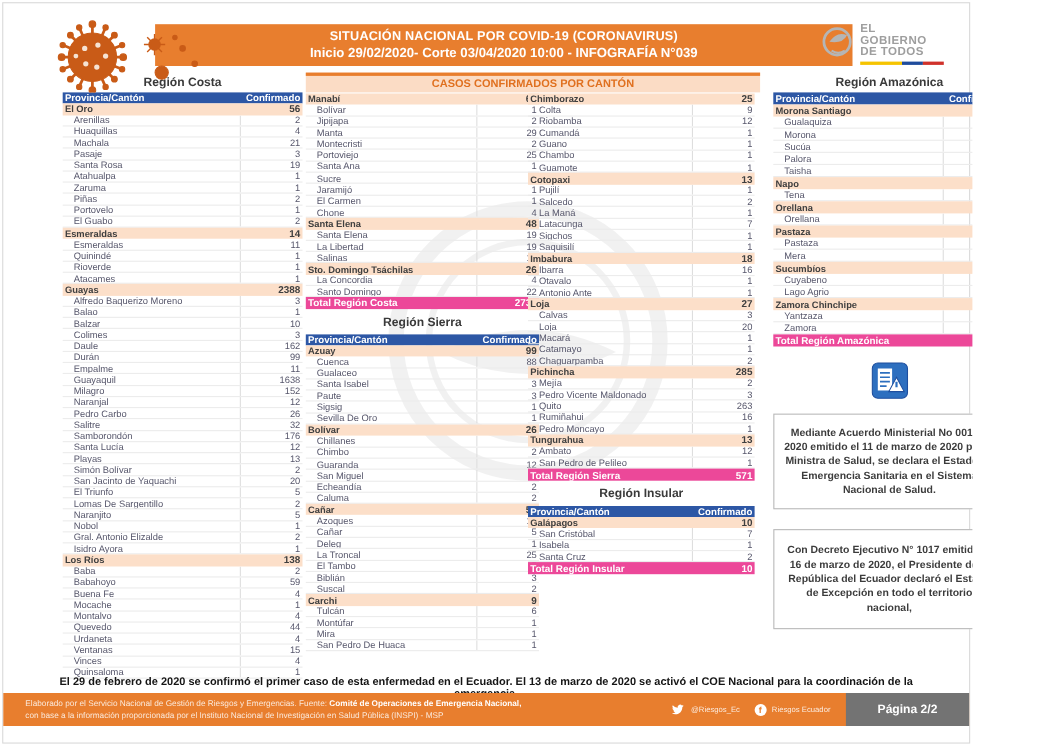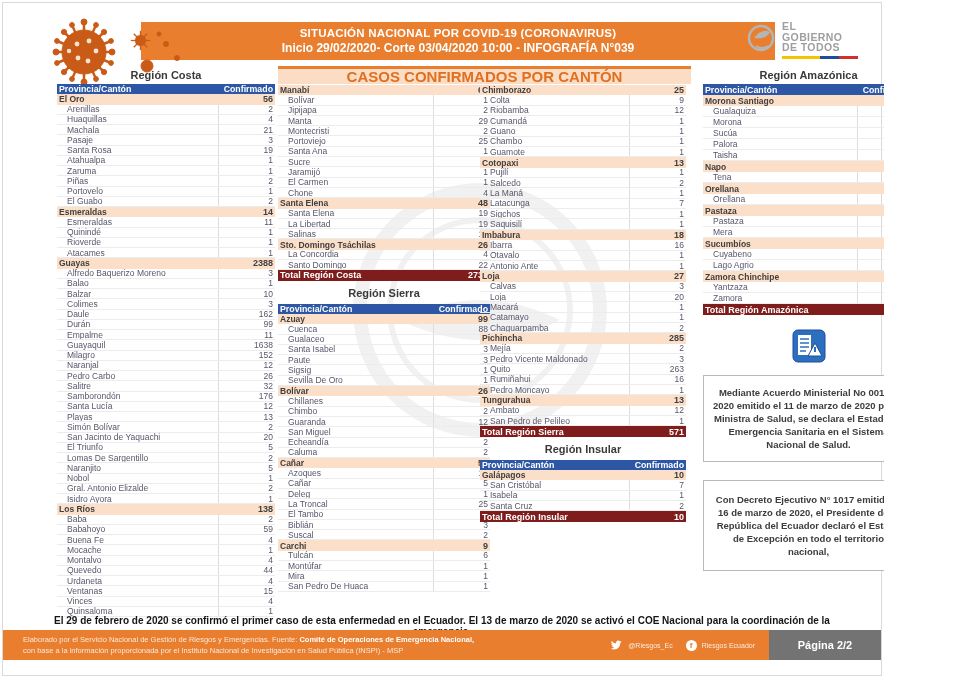--- a/index.html
+++ b/index.html
@@ -19,21 +19,21 @@
 
   .govlogo{position:absolute;right:26px;top:20px;display:flex;align-items:center;gap:4px;}
   .govtxt{color:#9e9e9e;font-weight:bold;font-size:10.5px;line-height:10.5px;letter-spacing:.4px;}
   .flagbar{display:flex;height:3px;width:76px;margin-top:3px;}
   .flagbar .fy{flex:2;background:#F5C400;}
   .flagbar .fb{flex:1;background:#1F4C9C;}
   .flagbar .fr{flex:1;background:#D0322B;}
 
   
   .banner{position:absolute;left:278px;top:66px;width:413px;height:15px;background:#FBDCC5;
-          border-top:3px solid #E87E2E;color:#E0701F;font-weight:bold;font-size:15px;
+          border-top:3px solid #E87E2E;color:#E0701F;font-weight:bold;font-size:10px;
           text-align:center;line-height:15px;}
 
   
   .col{position:absolute;}
   .col1{left:57px;top:68px;width:218px;}
   .col2{left:278px;top:85px;width:212px;}
   .col3{left:480px;top:85px;width:206px;}
   .col4{left:703px;top:68px;width:211px;}
   .rtitle{font-size:11px;font-weight:bold;color:#3A3A3A;text-align:center;height:16px;line-height:14px;}
   .t2{margin-top:5px;margin-bottom:2px;}
@@ -46,21 +46,21 @@
   .col4 .row{height:11px;}
   .row .n{flex:1;white-space:nowrap;overflow:hidden;display:flex;align-items:center;padding-left:2px;}
   .row .v{width:54px;text-align:right;display:flex;align-items:center;justify-content:flex-end;padding-right:2px;}
   .row.h{background:#2D57A5;color:#fff;font-weight:bold;font-size:8.8px;}
   .row.h .v{width:60px;}
   .row.p{background:#FCDFC9;color:#3F3F3F;font-weight:bold;}
   .row.p .v{font-size:9px;}
   .row.c{background:transparent;color:#56566B;border-bottom:1px solid #ececec;}
   .row.c .n{padding-left:10px;}
   .row.c .v{border-left:1px solid #dedede;}
-  .row.T{background:#7f1d1d;color:#fff;font-weight:bold;font-size:9px;}
+  .row.T{background:#ec4899;color:#fff;font-weight:bold;font-size:9px;}
 
   
   .docicon{margin-top:14px;text-align:center;}
   .infobox{margin-top:8px;border:1px solid #b9b9b9;background:#fff;padding:10px 8px;
            font-size:9.5px;line-height:13px;color:#3c3c3c;text-align:center;font-weight:bold;}
   .b2{margin-top:18px;padding:12px 8px;}
 
   
   .note{position:absolute;left:40px;right:40px;top:615px;text-align:center;
         font-size:10px;font-weight:bold;color:#151515;}

